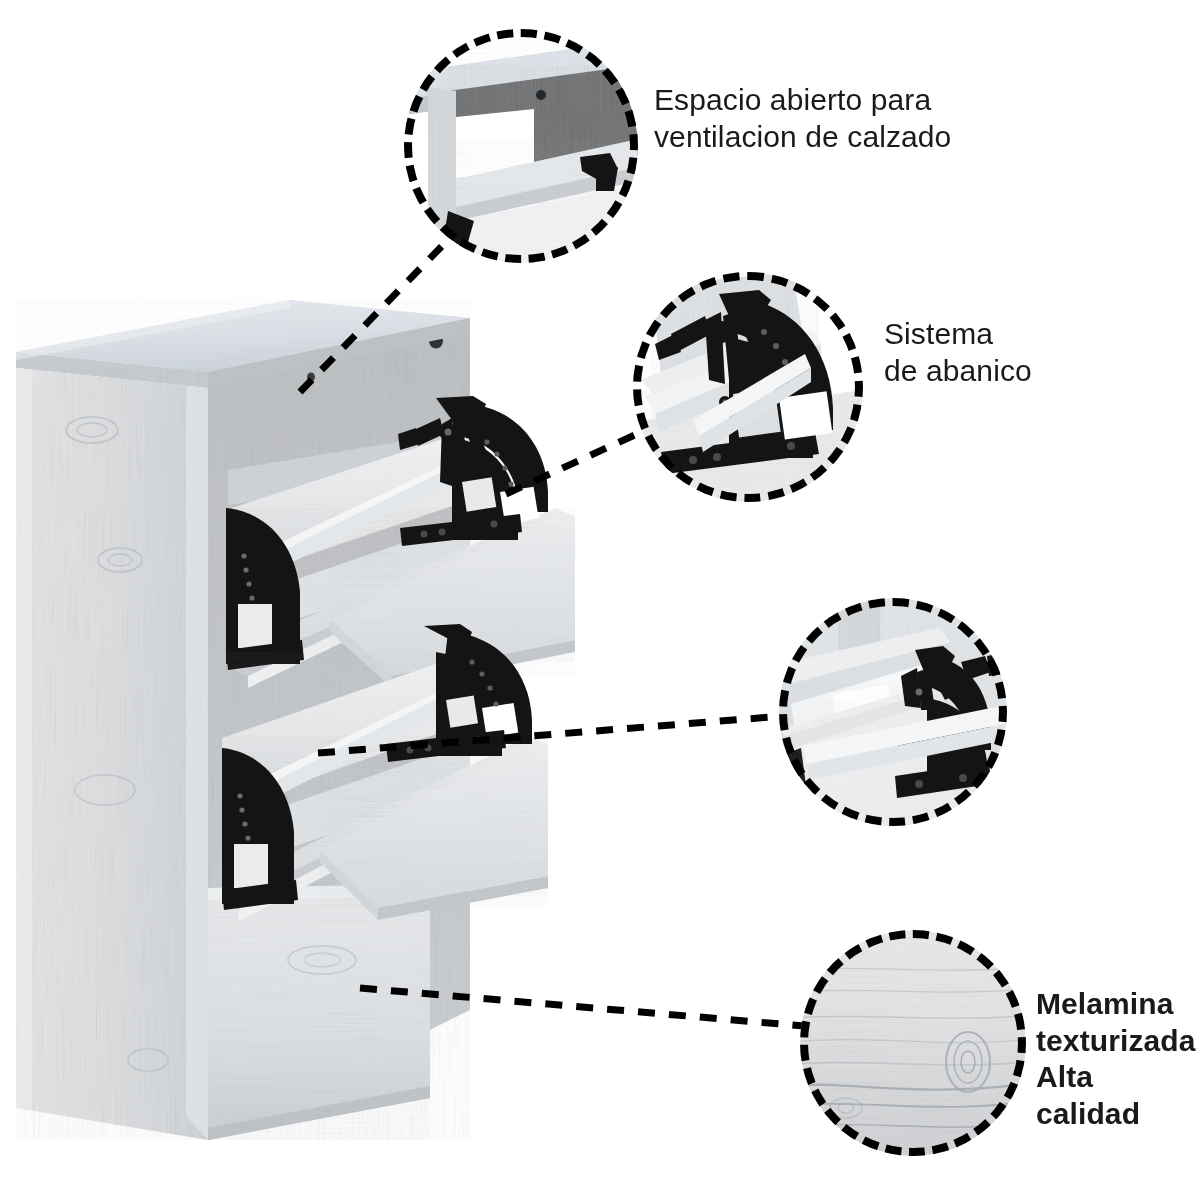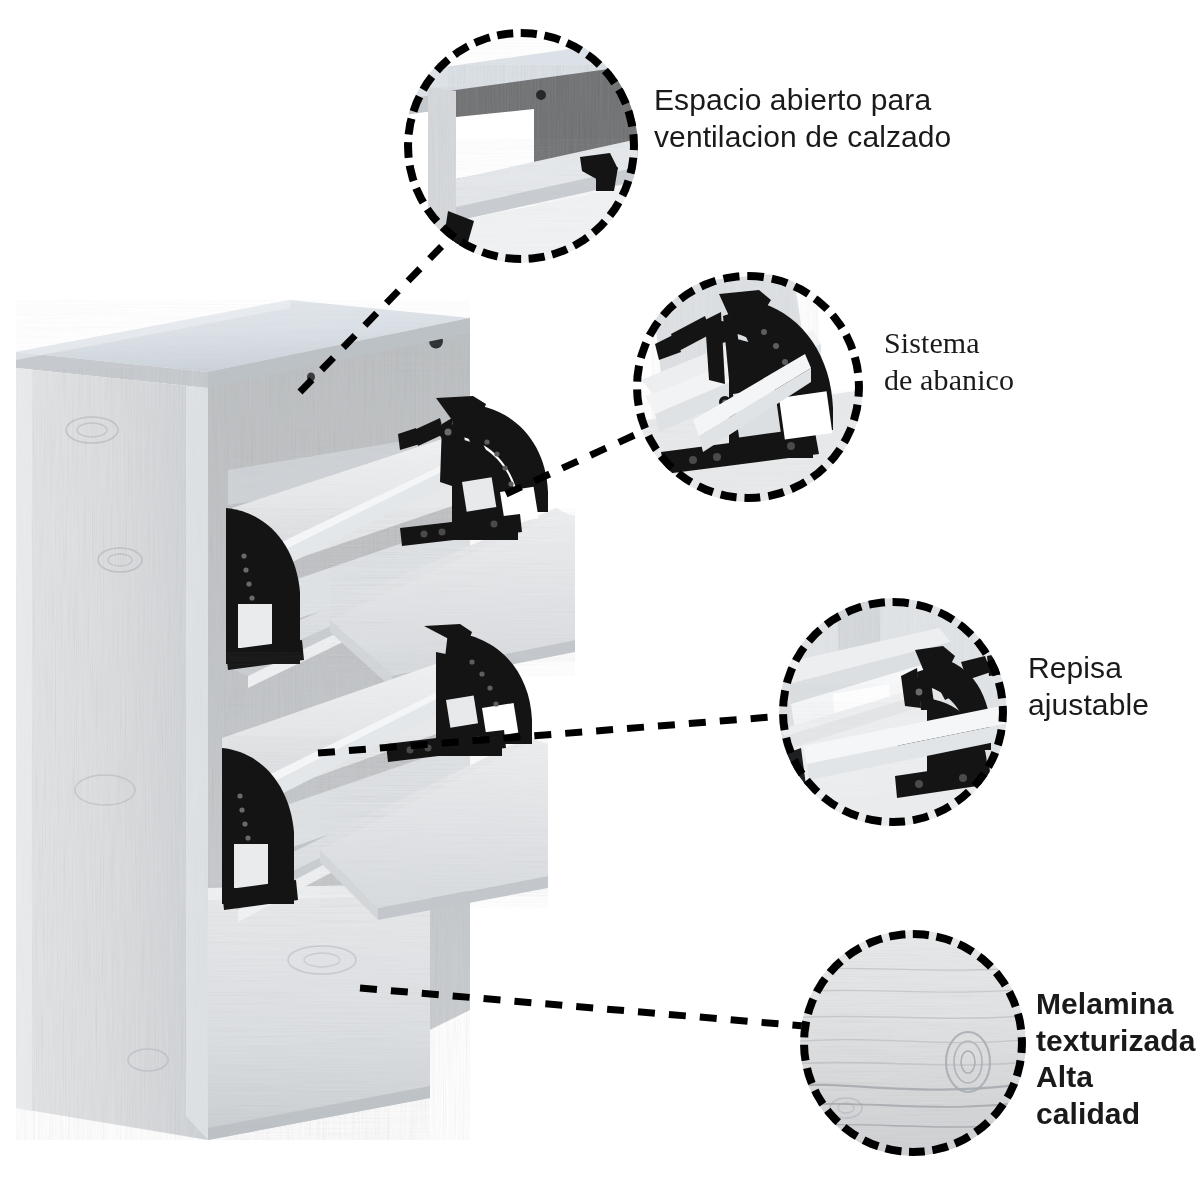--- a/index.html
+++ b/index.html
@@ -385,21 +385,21 @@
 
         <rect x="100" y="122" width="42" height="44" transform="rotate(-8 100 122)" fill="#dcdfe2"></rect>
         <rect x="146" y="126" width="48" height="42" transform="rotate(-8 146 126)" fill="#ffffff"></rect>
 
         <polygon points="60,148 172,82 178,96 66,164" fill="#f4f5f6"></polygon>
         <polygon points="66,164 178,96 178,110 70,180" fill="#e0e3e6"></polygon>
       </g>
     </svg>
   </div>
   <div class="callout-ring" style="left:633px;top:272px;width:230px;height:230px;border:8px dashed #000;"></div>
-  <div class="label" style="left:884px;top:325px;font-family:Liberation Serif, serif;">Sistema
+  <div class="label" style="left:884px;top:316px;">Sistema
 de abanico</div>
 
   <div class="callout" style="left:779px;top:598px;width:228px;height:228px;">
     <svg viewBox="0 0 228 228" width="228" height="228">
       <defs>
           <clipPath id="clipC3">
             <circle cx="114" cy="114" r="114"></circle>
           </clipPath>
         </defs>
       <g clip-path="url(#clipC3)">
@@ -446,22 +446,20 @@
           <circle cx="140" cy="186" r="4" fill="#4a4a4a"></circle>
           <circle cx="184" cy="180" r="4" fill="#4a4a4a"></circle>
         </g>
 
         <polygon points="24,148 222,108 226,126 28,166" fill="#f5f6f7"></polygon>
         <polygon points="28,166 226,126 226,142 30,182" fill="#e2e5e8"></polygon>
       </g>
     </svg>
   </div>
   <div class="callout-ring" style="left:779px;top:598px;width:228px;height:228px;border:8px dashed #000;"></div>
-  <div class="label" style="left:1028px;top:650px;">Repisa
-ajustable</div>
 
   <div class="callout" style="left:800px;top:930px;width:226px;height:226px;">
     <svg viewBox="0 0 226 226" width="226" height="226">
       <defs>
         <clipPath id="clipC4">
             <circle cx="113" cy="113" r="113"></circle>
           </clipPath>
         <linearGradient id="gMel" x1="0" y1="0" x2="0" y2="1">
           <stop offset="0%" stop-color="#e9eaeb"></stop>
           <stop offset="40%" stop-color="#e2e3e5"></stop>

